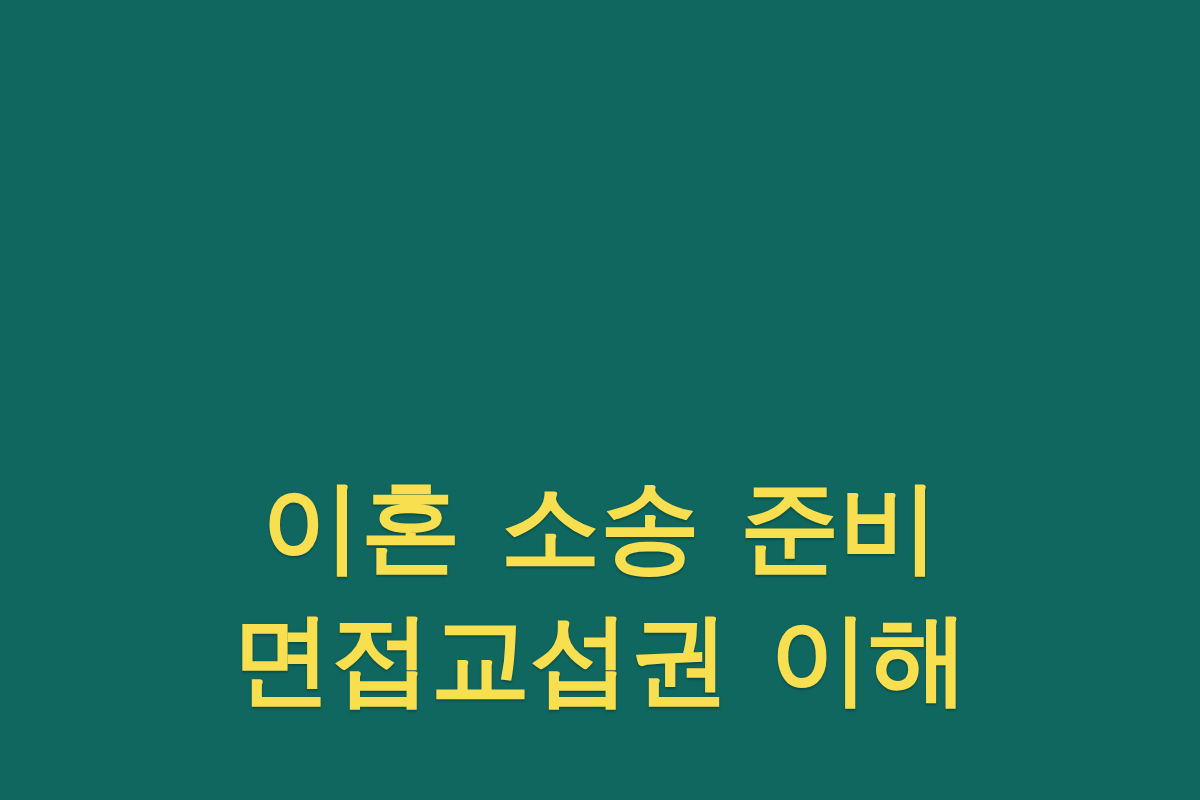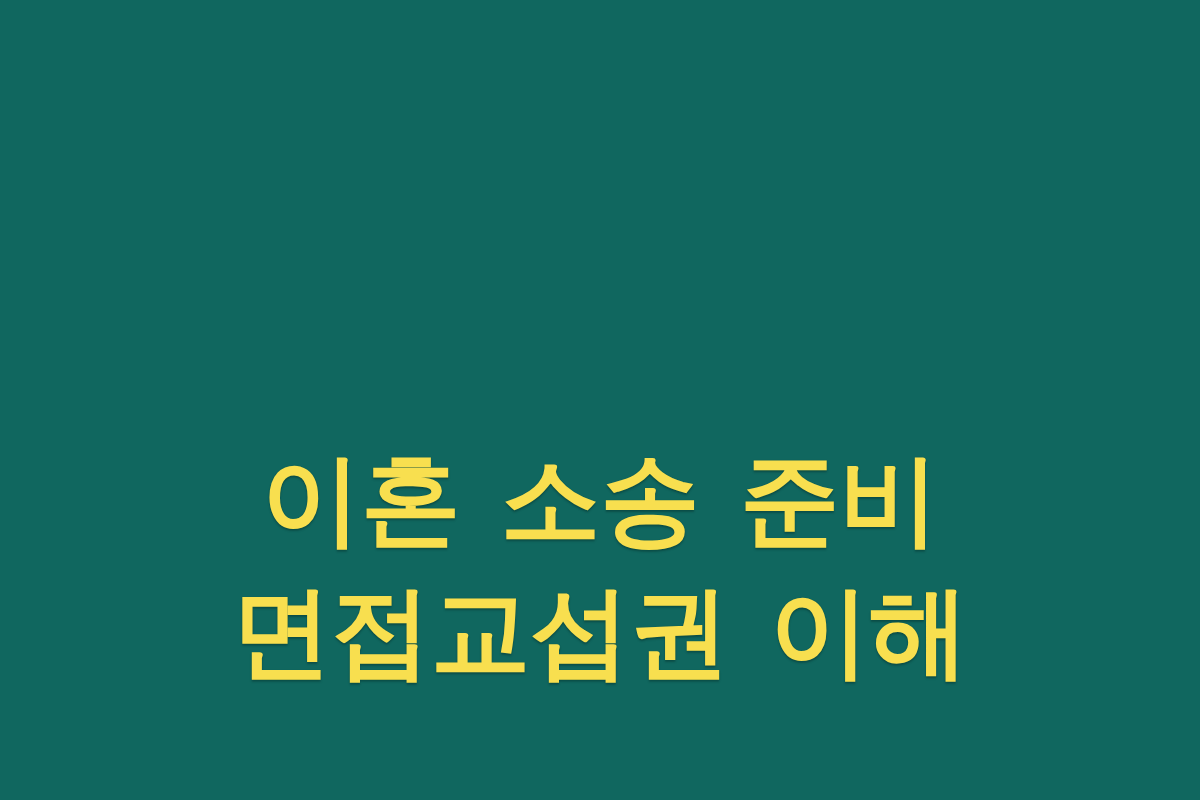--- a/index.html
+++ b/index.html
@@ -29,21 +29,21 @@
 
   
   .headline-block {
     width: 1030px;
     max-width: 1030px;
     text-align: center;
     
     margin-top: -380px;
     margin-bottom: 0;
     position: relative;
-    top: 356px;
+    top: 383px;
   }
 
   .headline {
     display: block;
     margin: 0;
     padding: 0;
     font-family: "DejaVu Sans", "Liberation Sans", sans-serif;
     font-size: 100px;
     font-weight: 700;
     line-height: 132px;

